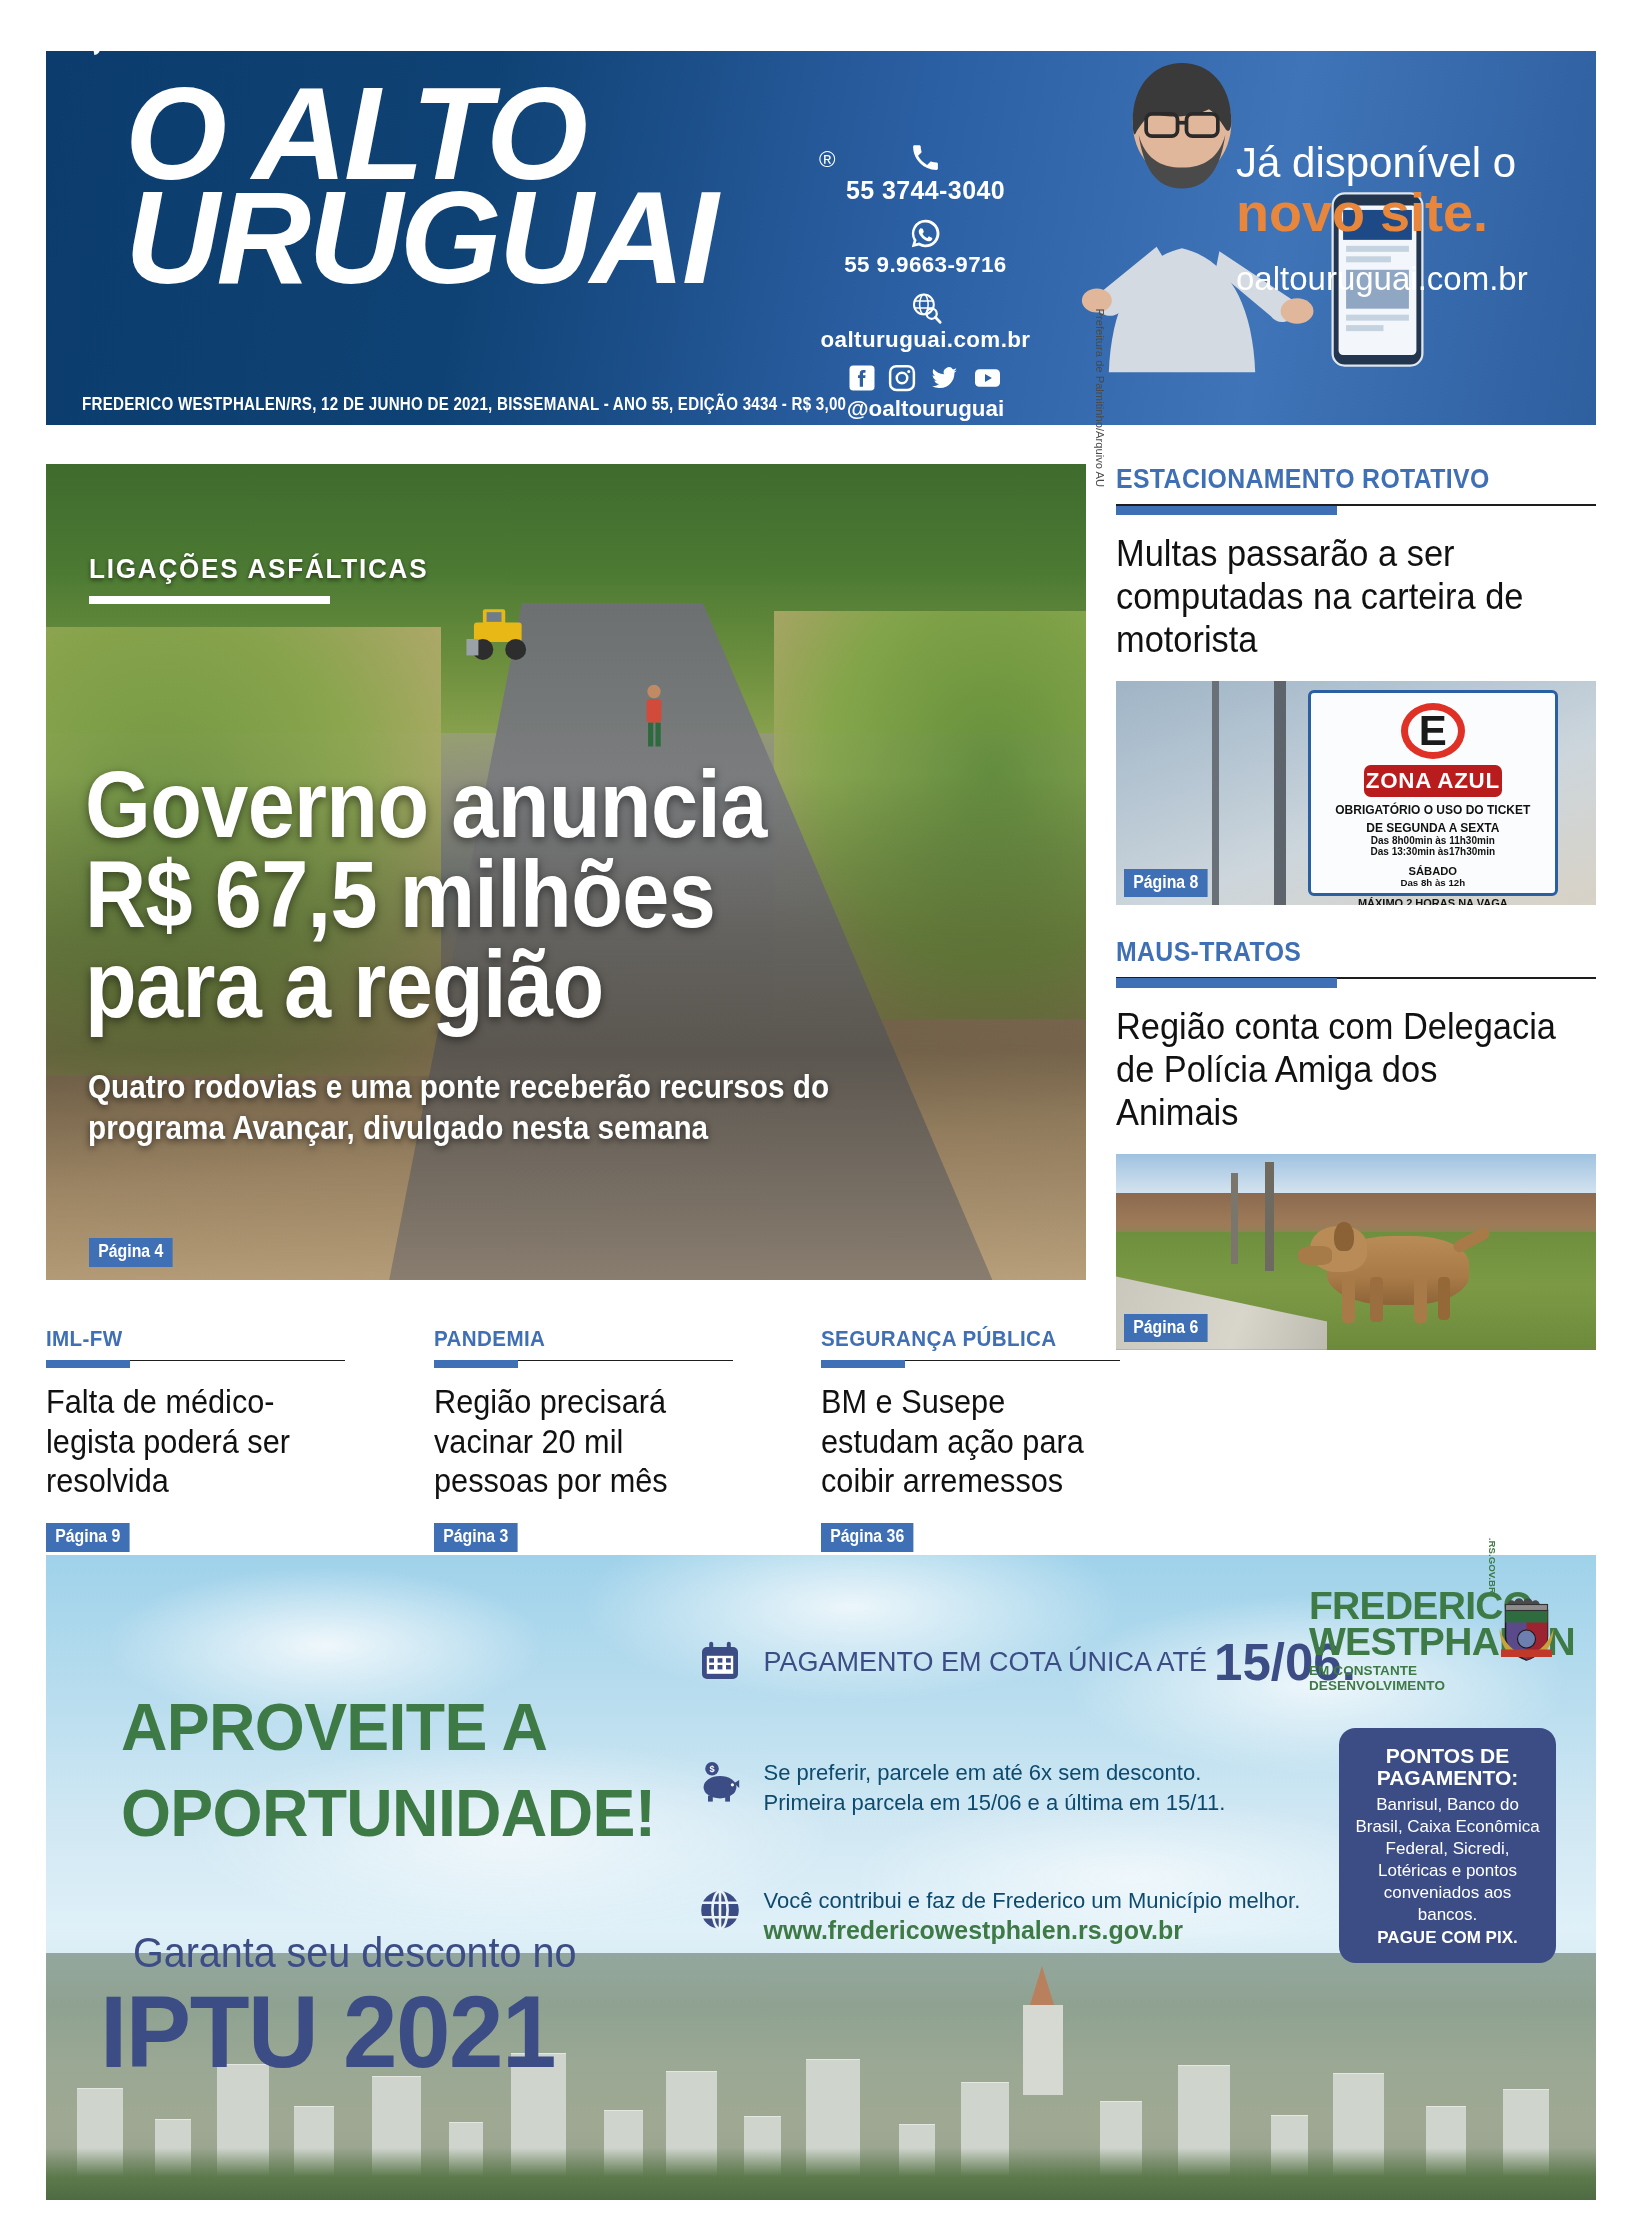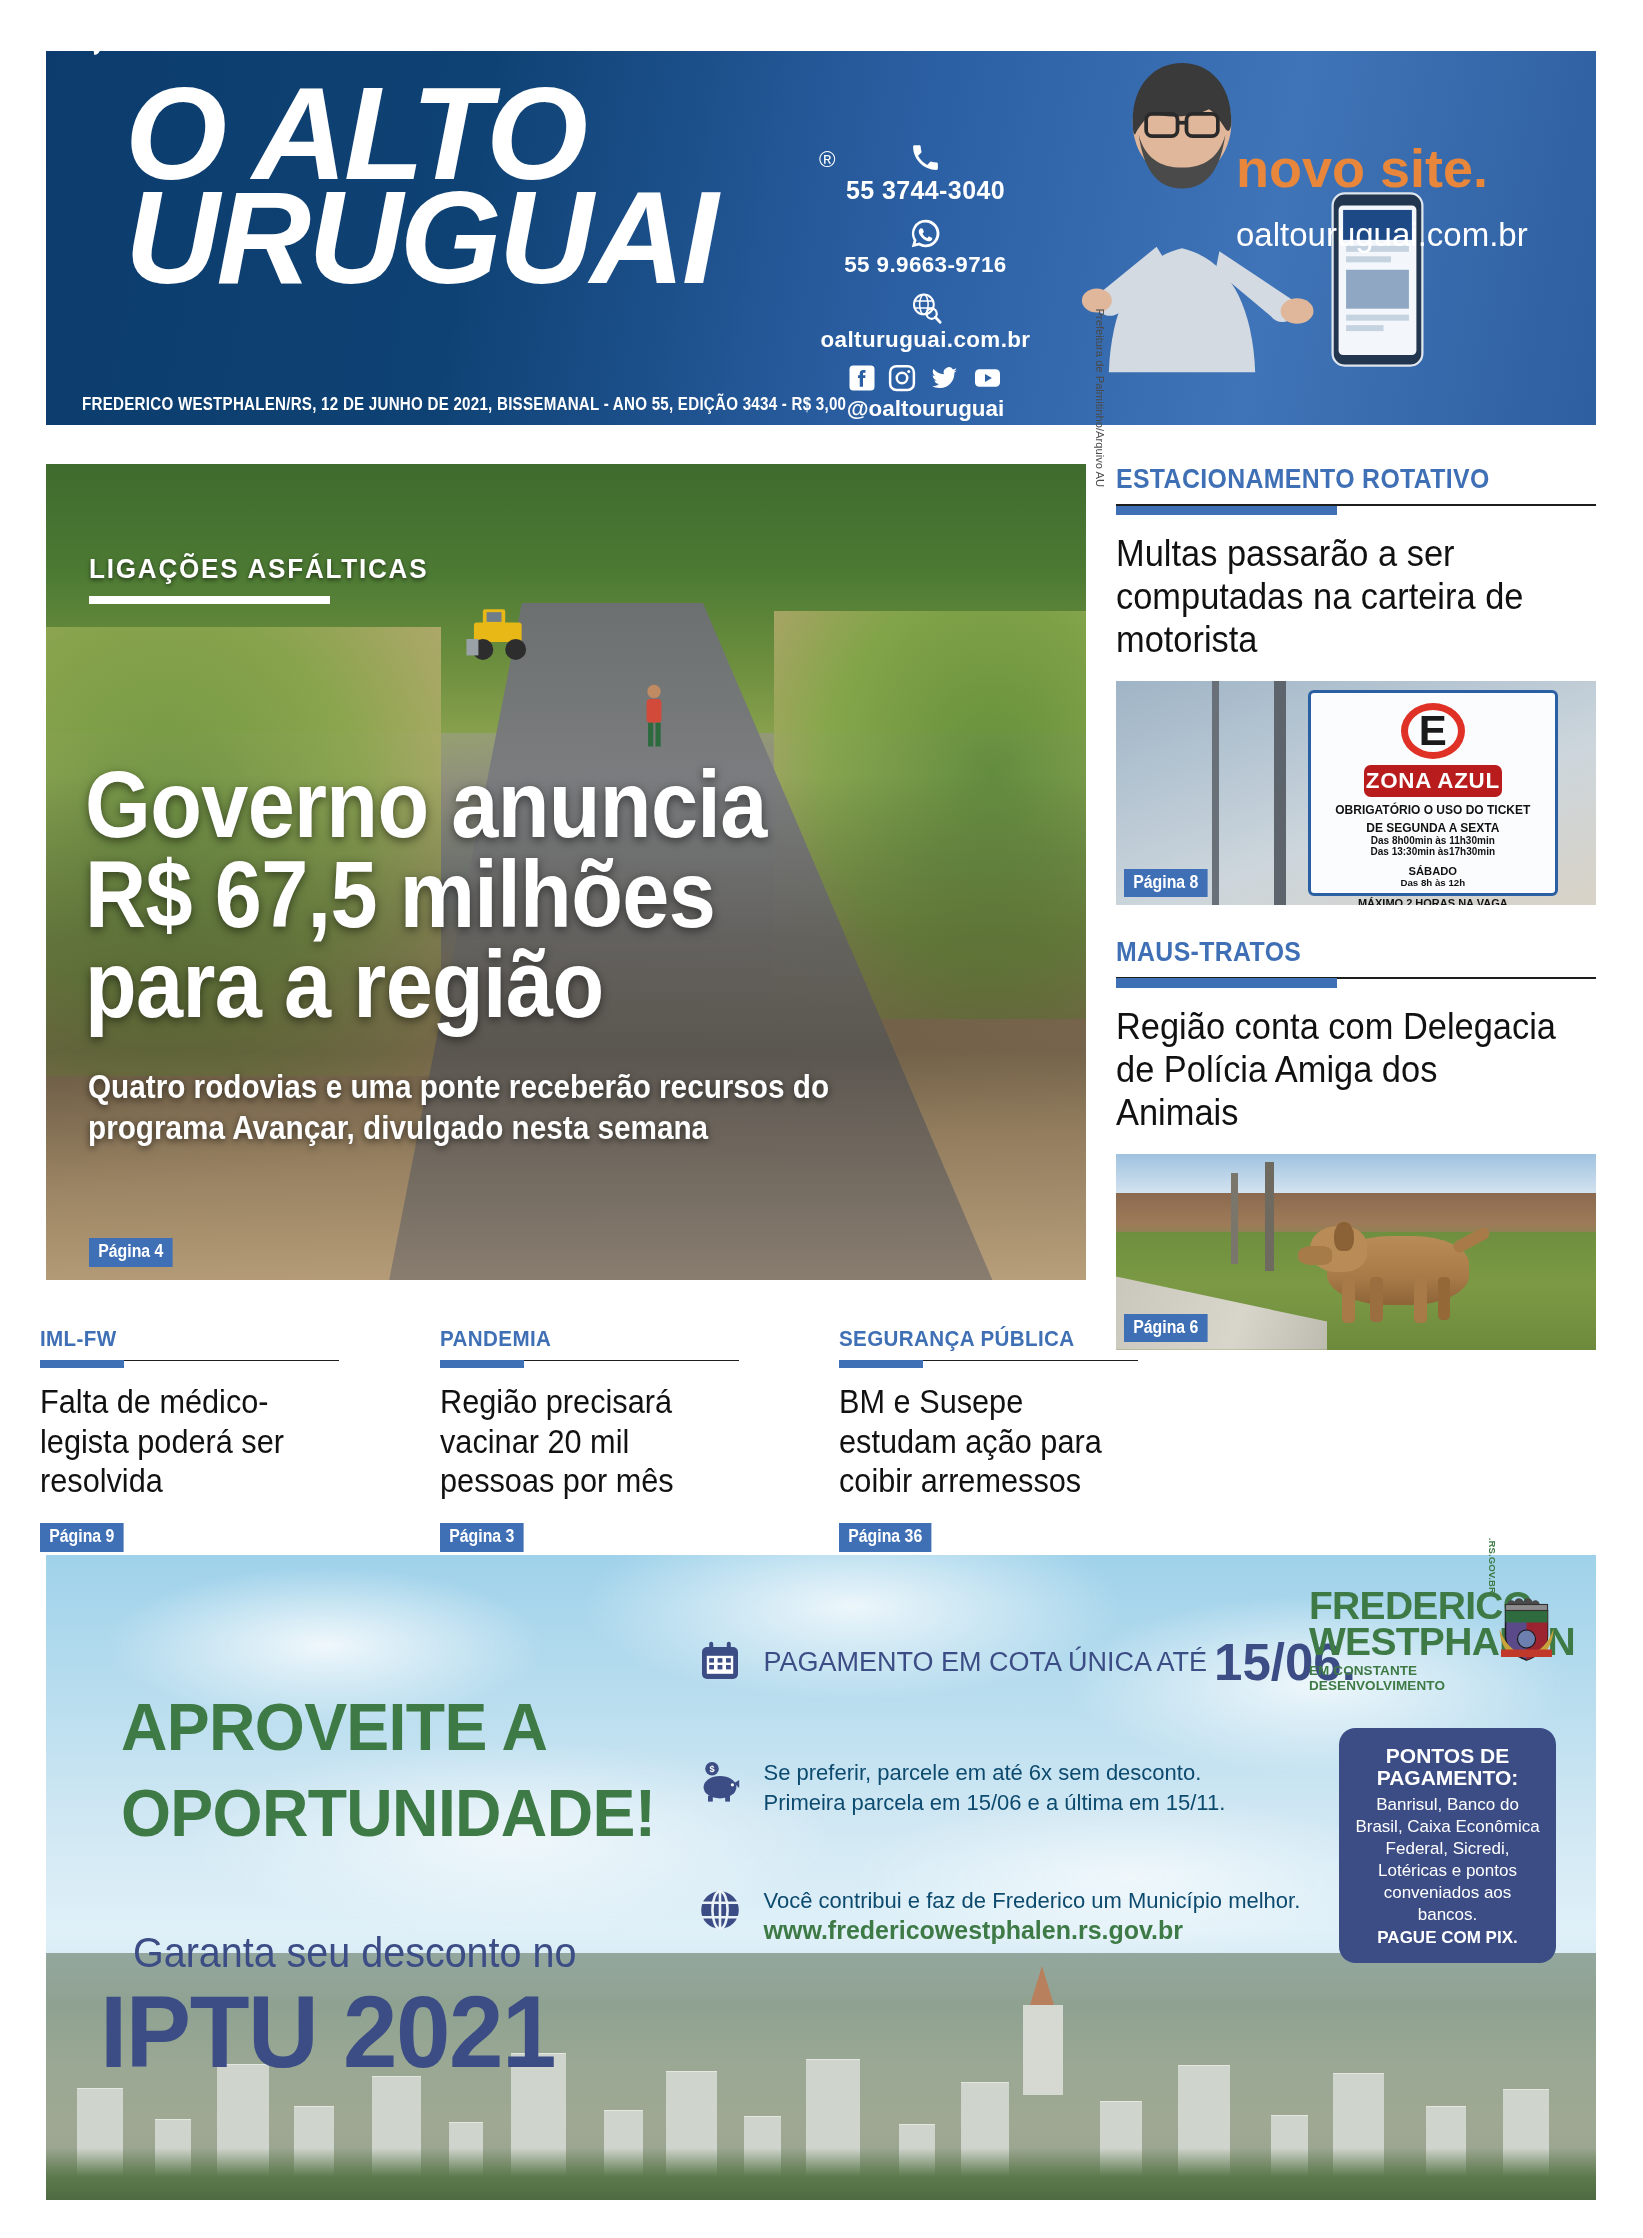--- a/index.html
+++ b/index.html
@@ -181,21 +181,21 @@
   .dog-leg1 { position:absolute; left: 47%; top: 62%; width: 13.5px; height: 48px; background:#a87a47; border-radius: 4.5px; }
   .dog-leg2 { position:absolute; left: 53%; top: 63%; width: 12.7px; height: 45px; background:#9b6e3f; border-radius: 4.5px; }
   .dog-leg3 { position:absolute; left: 62%; top: 62%; width: 13.5px; height: 48px; background:#a87a47; border-radius: 4.5px; }
   .dog-leg4 { position:absolute; left: 67%; top: 63%; width: 12px; height: 43px; background:#946837; border-radius: 4.5px; }
   .dog-tail { position:absolute; left: 70%; top: 41%; width: 39px; height: 12px;
     background:#a87a47; border-radius: 7.5px; transform: rotate(-28deg); }
   .dog-post { position:absolute; left: 31%; top: 4%; width: 9px; height: 56%; background:#6f6a60; }
   .dog-post2 { position:absolute; left: 24%; top: 10%; width: 6.7px; height: 46%; background:#7b766c; }
 
   
-  .briefs { position:absolute; left: 40px; top: 1326px; width: 1550px; display:flex; gap: 12px; }
+  .briefs { position:absolute; left: 46px; top: 1326px; width: 1550px; display:flex; gap: 0; }
   .brief { width: 25%; padding-right: 55px; }
   .brief-kicker {
     color:#3f6fb5; font-weight: 700; font-size: 22.4px; letter-spacing: 0.4px;
     transform: scaleX(.92); transform-origin: left center;
   }
   .brief-rule { position:relative; height: 1.5px; background:#1d1d1d; margin-top: 7.5px; width: 299px; }
   .brief-rule::after { content:""; position:absolute; left:0; top: 0.7px; height: 8.2px; width: 84px; background:#3f6fb5; }
   .brief-head { margin-top: 21px; font-size: 33px; line-height: 1.2; color:#111;
     transform: scaleX(.93); transform-origin: left top; }
   .brief-pg { margin-top: 22.4px; }
@@ -342,20 +342,21 @@
       <rect x="38" y="26" width="104" height="200" rx="6" fill="#f3f6fa"></rect>
       <rect x="44" y="32" width="92" height="40" fill="#1d4a86"></rect>
       <rect x="48" y="80" width="84" height="8" fill="#c5d2e0"></rect>
       <rect x="48" y="94" width="60" height="8" fill="#c5d2e0"></rect>
       <rect x="48" y="112" width="84" height="52" fill="#8fa7c2"></rect>
       <rect x="48" y="172" width="84" height="8" fill="#c5d2e0"></rect>
       <rect x="48" y="186" width="50" height="8" fill="#c5d2e0"></rect>
     </svg>
 
     <div class="mh-banner">
+      <div class="mh-b1">Já disponível o</div>
       <div class="mh-b2">novo site.</div>
       <div class="mh-b3">oaltouruguai.com.br</div>
     </div>
 
     <div class="mh-dateline">FREDERICO WESTPHALEN/RS, 12 DE JUNHO DE 2021, BISSEMANAL - ANO 55, EDIÇÃO 3434 - R$ 3,00</div>
   </div>
 
   <div class="hero">
     <div class="hero-trees"></div>
     <div class="hero-veg-l"></div>

